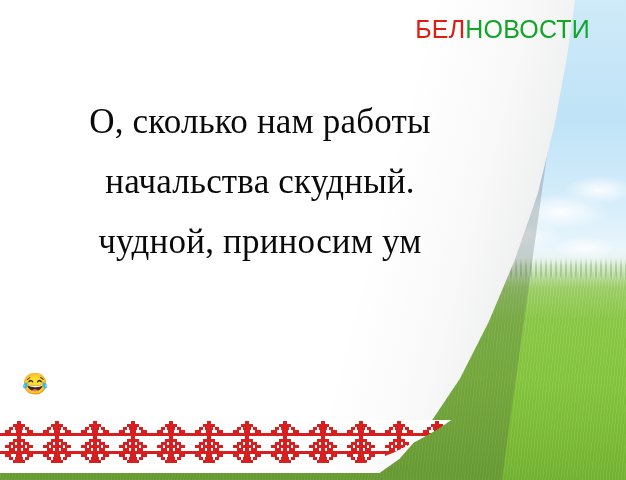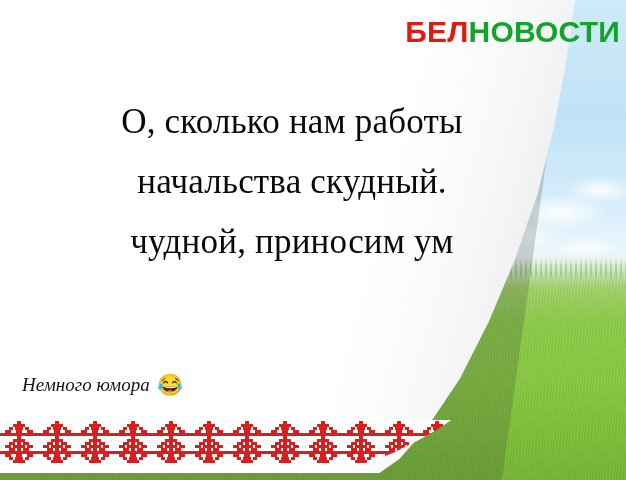--- a/index.html
+++ b/index.html
@@ -128,25 +128,25 @@
        74.5% 90%,
        69.5% 97%,
        66% 100%,
        0% 100%);
     border-bottom-right-radius: 22px;
   }
 
   
   .logo {
     position: absolute;
-    right: 6px;
+    right: 36px;
     top: 17px;
     font-family: "Liberation Sans", sans-serif;
-    font-weight: bold;
-    font-size: 30px;
+    font-weight: normal;
+    font-size: 25px;
     letter-spacing: .2px;
     line-height: 1;
     white-space: nowrap;
     z-index: 6;
   }
   .logo .bel  { color: #e01b12; }
   .logo .novo { color: #12a52a; }
 
   
   .quote {
@@ -154,21 +154,20 @@
     left: 0;
     top: 92px;
     width: 520px;
     text-align: center;
     z-index: 5;
     color: #0a0a0a;
     font-family: "Liberation Serif", serif;
     font-size: 35px;
     line-height: 1.72;
     letter-spacing: .2px;
-    padding-left: 32px;
   }
   .quote .ln { display: block; white-space: nowrap; }
 
   
   .caption {
     position: absolute;
     left: 22px;
     top: 374px;
     z-index: 5;
     display: flex;
@@ -228,21 +227,20 @@
     <span class="bel">БЕЛ</span><span class="novo">НОВОСТИ</span>
   </div>
 
   <div class="quote">
     <span class="ln">О, сколько нам работы</span>
     <span class="ln">начальства скудный.</span>
     <span class="ln">чудной, приносим ум</span>
   </div>
 
   <div class="caption">
-    <span>Немного юмора</span>
     <span class="emoji">😂</span>
   </div>
 
   <div class="ornament">
     <svg class="orn-svg" viewBox="0 0 575 44" preserveAspectRatio="none" xmlns="http://www.w3.org/2000/svg">
       <defs>
         <pattern id="rushnyk" x="0" y="0" width="38" height="44" patternUnits="userSpaceOnUse">
           <rect x="0" y="0" width="38" height="44" fill="#ffffff"></rect>
           <g fill="#d81f1f">
 

